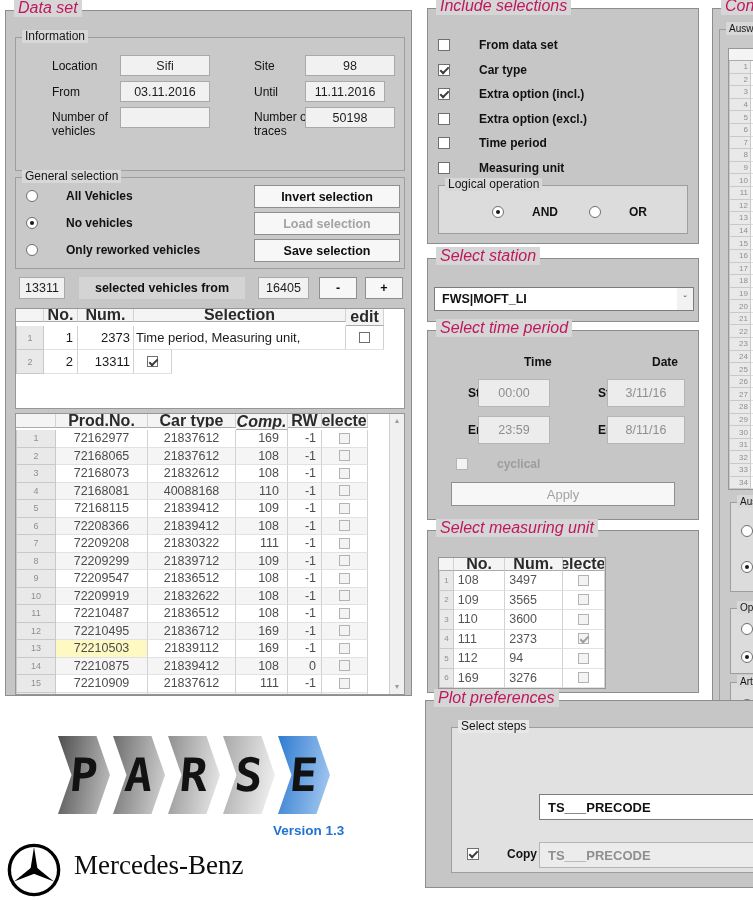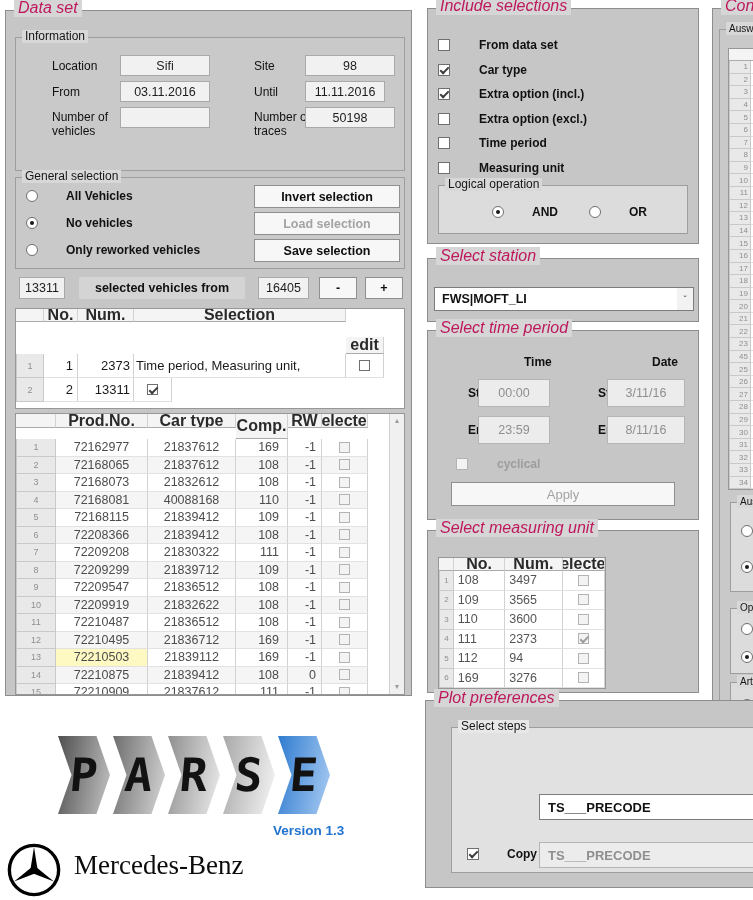--- a/index.html
+++ b/index.html
@@ -105,21 +105,21 @@
   <div class="field" style="left:252px; top:266px; width:51px; height:22px;">16405</div>
   <div class="btn" style="left:313px; top:266px; width:38px; height:22px;">-</div>
   <div class="btn" style="left:359px; top:266px; width:38px; height:22px;">+</div>
 
   <div class="tbl" id="selection-table" style="left:9px; top:297px; width:390px; height:101px;">
       <div class="trow thead">
         <div class="tcell" style="width:28px;height:13px;"></div>
         <div class="tcell" style="width:34px;height:13px;">No.</div>
         <div class="tcell" style="width:56px;height:13px;">Num.</div>
         <div class="tcell" style="width:212px;height:13px;">Selection</div>
-        <div class="tcell" style="width:38px;height:17px;margin-top:28px;">edit</div>
+        <div class="tcell" style="width:38px;height:17px;">edit</div>
       </div>
       <div class="trow">
         <div class="rowhdr" style="width:28px;height:24px;">1</div>
         <div class="tcell" style="width:34px;height:24px;justify-content:flex-end;padding-right:4px;color:#1a1a1a;font-size:13px;">1</div>
         <div class="tcell" style="width:56px;height:24px;justify-content:flex-end;padding-right:3px;color:#1a1a1a;font-size:13px;">2373</div>
         <div class="tcell" style="width:212px;height:24px;padding-left:2px;color:#1a1a1a;font-size:13px;">Time period, Measuring unit,</div>
         <div class="tcell" style="width: 38px; height: 24px; justify-content: center;">
           <span class="cb" style="position: relative; width: 11px; height: 11px;"></span>
         </div>
       </div>
@@ -131,21 +131,21 @@
           <span class="cb checked" style="position: relative; width: 11px; height: 11px;"></span>
         </div>
       </div>
     </div>
 
   <div class="tbl" id="vehicle-table" style="left:9px; top:402px; width:390px; height:282px;">
       <div class="trow thead">
         <div class="tcell" style="width:40px;height:14px;"></div>
         <div class="tcell" style="width:92px;height:14px;">Prod.No.</div>
         <div class="tcell" style="width:88px;height:14px;">Car type</div>
-        <div class="tcell" style="width:52px;height:25px;">Comp.</div>
+        <div class="tcell" style="width:52px;height:16px;font-style:italic;">Comp.</div>
         <div class="tcell" style="width:34px;height:14px;">RW</div>
         <div class="tcell" style="width:46px;height:14px;">selected</div>
       </div>
       <div class="vscroll">
         <div class="arr" style="top:0;">▴</div>
         <div class="arr" style="bottom:0;">▾</div>
       </div>
       <div class="trow">
         <div class="rowhdr" style="width:40px;height:17.5px;">1</div>
         <div class="tcell" style="width:92px;height:17.5px;justify-content:center;background:#fff;">72162977</div>
@@ -513,21 +513,21 @@
         </div>
         <div class="trow">
           <div class="rowhdr" style="width:22px;height:12.6px;font-size:8px;justify-content:flex-end;padding-right:2px;">22</div>
           <div class="tcell" style="width:88px;height:12.6px;"></div>
         </div>
         <div class="trow">
           <div class="rowhdr" style="width:22px;height:12.6px;font-size:8px;justify-content:flex-end;padding-right:2px;">23</div>
           <div class="tcell" style="width:88px;height:12.6px;"></div>
         </div>
         <div class="trow">
-          <div class="rowhdr" style="width:22px;height:12.6px;font-size:8px;justify-content:flex-end;padding-right:2px;">45</div>
+          <div class="rowhdr" style="width:22px;height:12.6px;font-size:8px;justify-content:flex-end;padding-right:2px;">24</div>
           <div class="tcell" style="width:88px;height:12.6px;"></div>
         </div>
         <div class="trow">
           <div class="rowhdr" style="width:22px;height:12.6px;font-size:8px;justify-content:flex-end;padding-right:2px;">25</div>
           <div class="tcell" style="width:88px;height:12.6px;"></div>
         </div>
         <div class="trow">
           <div class="rowhdr" style="width:22px;height:12.6px;font-size:8px;justify-content:flex-end;padding-right:2px;">26</div>
           <div class="tcell" style="width:88px;height:12.6px;"></div>
         </div>

